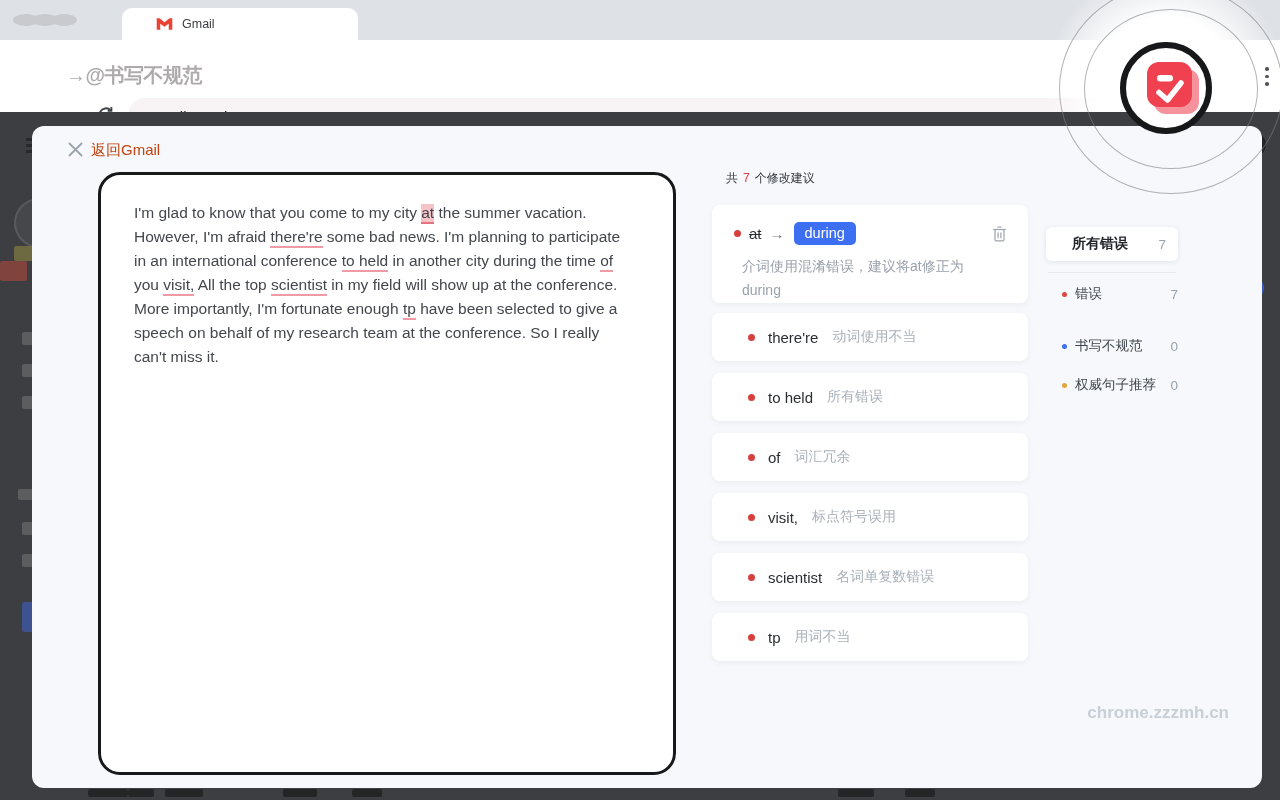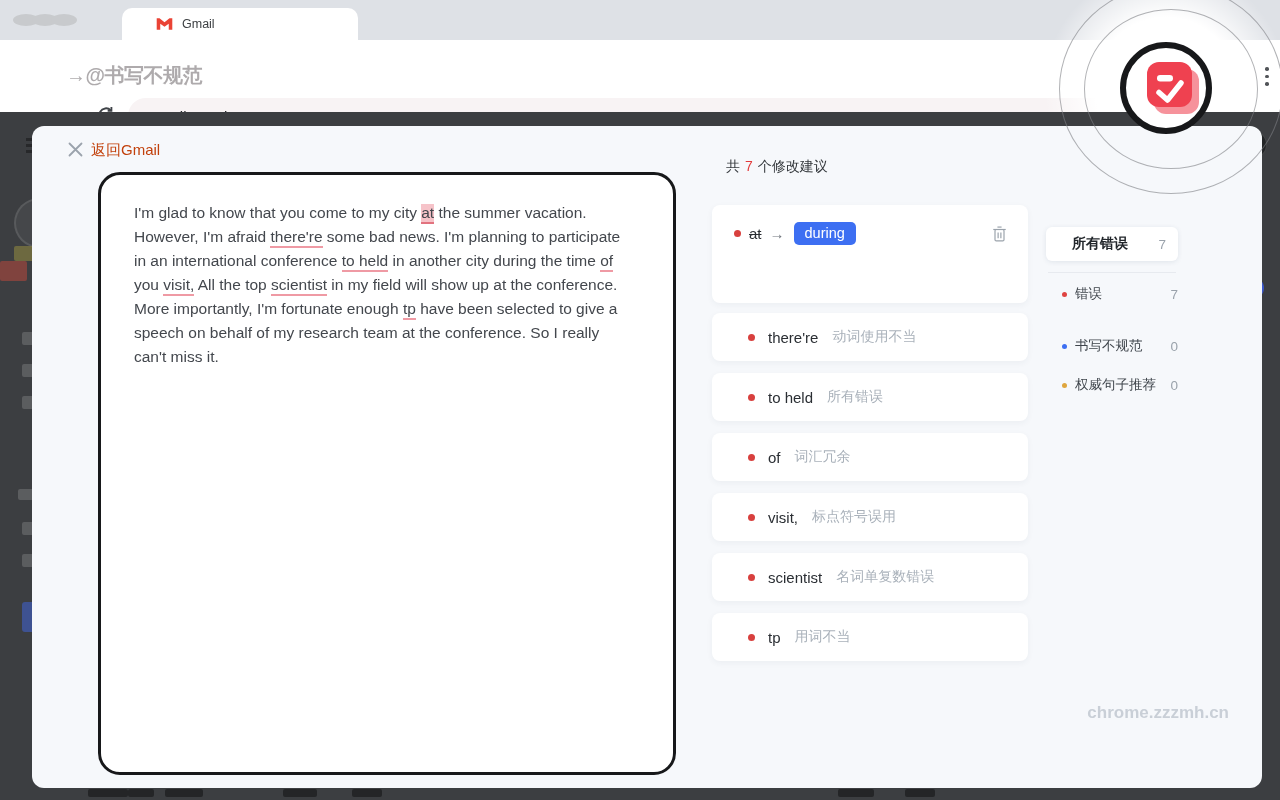--- a/index.html
+++ b/index.html
@@ -45,21 +45,21 @@
   
   .panel{left:32px;top:126px;width:1216px;height:662px;background:#f6f8fb;border-radius:12px;z-index:20;}
   .back-label{left:45px;top:15px;font-size:15px;color:#c2410c;}
 
   .editor{left:66px;top:46px;width:578px;height:603px;box-sizing:border-box;background:#fff;
       border:3px solid #17181a;border-radius:22px;padding:26px 40px 0 33px;}
   .editor p{margin:0;font-size:15.5px;line-height:24px;color:#43474d;}
   .err{border-bottom:2px solid #ef9aa4;padding-bottom:1px;}
   .hl{background:#f6c3c9;border-bottom:2px solid #e2737f;padding-bottom:1px;}
 
-  .sugg-header{left:680px;top:32px;font-size:14px;color:#34383c;}
+  .sugg-header{left:680px;top:44px;font-size:12px;color:#34383c;}
   .sugg-header .cnt{color:#e23b3b;margin:0 5px;}
 
   .card{background:#fff;border-radius:8px;box-shadow:0 2px 6px rgba(31,56,88,.05);}
   .card-active{left:680px;top:79px;width:302px;height:98px;}
   .fixrow{position:absolute;left:22px;top:17px;display:flex;align-items:center;}
   .bullet{width:7px;height:7px;border-radius:50%;background:#d8403e;flex:none;}
   .orig{font-size:15px;color:#2a2e33;text-decoration:line-through;margin-left:8px;}
   .arrow{font-size:15px;color:#70767d;margin-left:8px;}
   .pill{margin-left:9px;background:#3d6ff2;color:#fff;font-size:14.5px;border-radius:5px;
       padding:3px 11px 4px;}
@@ -176,20 +176,21 @@
       <span class="pill">during</span>
     </div>
     <span class="trash">
       <svg width="17" height="18" viewBox="0 0 24 26" fill="none" stroke="#9aa2ab" stroke-width="1.7">
         <path d="M3 6.5h18"></path>
           <path d="M9 3h6"></path>
         <rect x="5.5" y="6.5" width="13" height="16.5" rx="1.8"></rect>
         <path d="M10 11v8 M14 11v8"></path>
       </svg>
     </span>
+    <div class="desc">介词使用混淆错误，建议将at修正为during</div>
   </div>
 
   <div class="abs card card-small" style="top:187px">
     <span class="bullet"></span>
     <span class="word">there're</span>
     <span class="cat">动词使用不当</span>
   </div>
   <div class="abs card card-small" style="top:247px">
     <span class="bullet"></span>
     <span class="word">to held</span>

